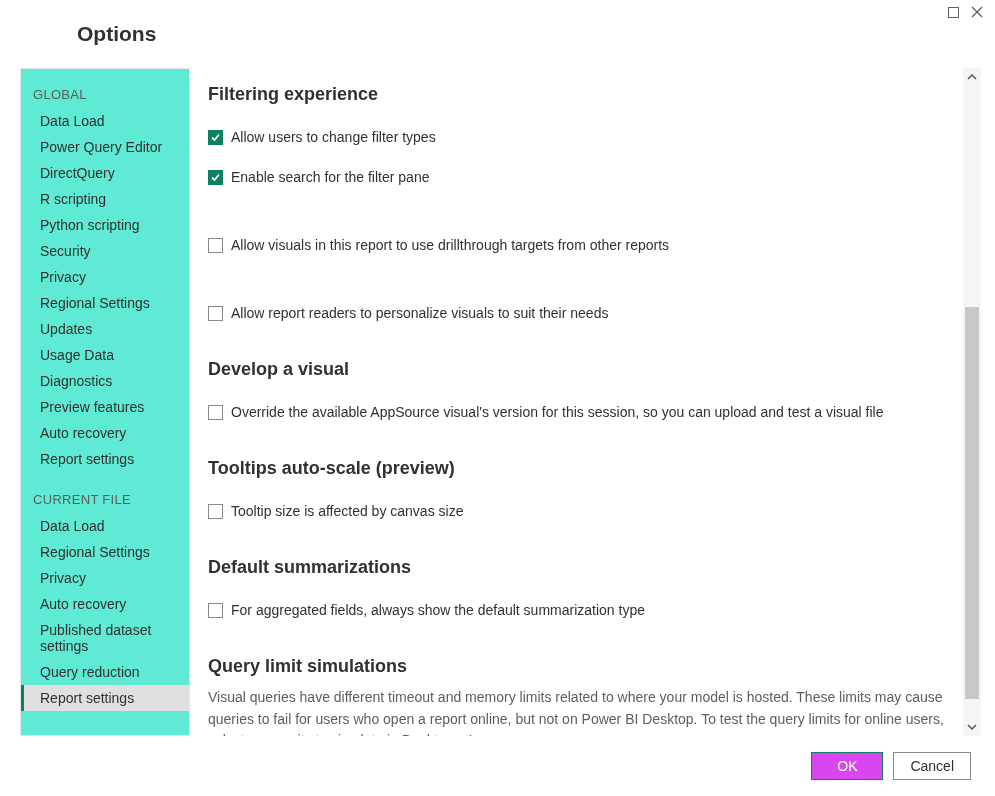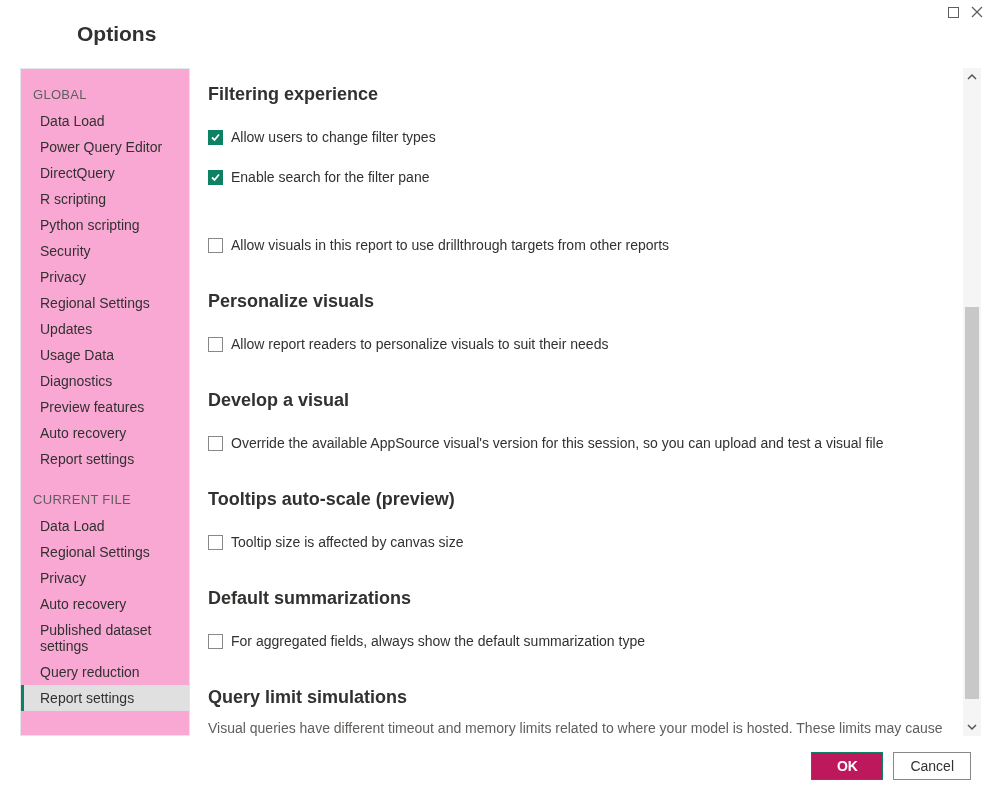--- a/index.html
+++ b/index.html
@@ -33,21 +33,21 @@
     color: #323130;
     margin-left: 47px;
   }
   .layout {
     display: flex;
     position: absolute;
     top: 68px; left: 20px; right: 14px; bottom: 60px;
   }
   .sidebar {
     width: 170px;
-    background: #f9a8d4;
+    background: #5eead4;
     border: 1px solid #e6e6e6;
     overflow-y: auto;
     padding: 10px 0 12px 0;
   }
   .sidebar-header {
     font-size: 13px;
     color: #605e5c;
     padding: 8px 12px 6px 12px;
     letter-spacing: 0.3px;
   }
@@ -167,24 +167,24 @@
   .btn {
     min-width: 72px;
     padding: 5px 16px;
     font-size: 14px;
     border: 1px solid #8a8886;
     background: #fff;
     cursor: pointer;
     text-align: center;
   }
   .btn.primary {
-    background: #be185d;
+    background: #d946ef;
     border-color: #0c8262;
     color: #fff;
-    font-weight: 700;
+    font-weight: 400;
   }
 </style>
 </head>
 <body>
 
 <div class="title-bar">
   <div class="win-btn">
     <svg width="11" height="11" viewBox="0 0 11 11">
         <rect x="0.5" y="0.5" width="10" height="10" fill="none" stroke="#605e5c" stroke-width="1"></rect>
       </svg>
@@ -253,21 +253,20 @@
         <span>Enable search for the filter pane</span>
       </div>
 
       <div class="section-gap"></div>
       <div class="check-row">
         <span class="checkbox"></span>
         <span>Allow visuals in this report to use drillthrough targets from other reports</span>
       </div>
 
       <div class="section-gap"></div>
-      <div class="section-heading">Personalize visuals</div>
       <div class="check-row">
         <span class="checkbox"></span>
         <span>Allow report readers to personalize visuals to suit their needs</span>
       </div>
 
       <div class="section-gap"></div>
       <div class="section-heading">Develop a visual</div>
       <div class="check-row">
         <span class="checkbox"></span>
         <span>Override the available AppSource visual's version for this session, so you can upload and test a visual file</span>

